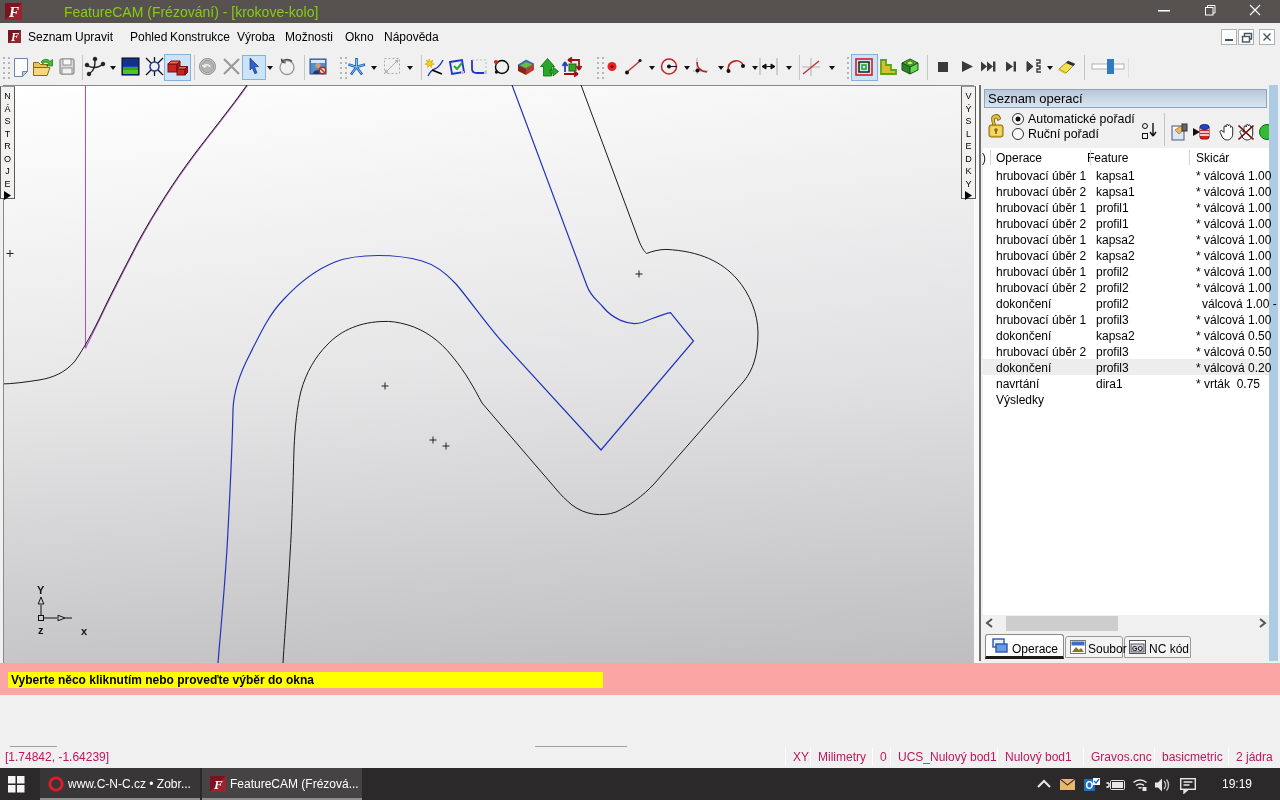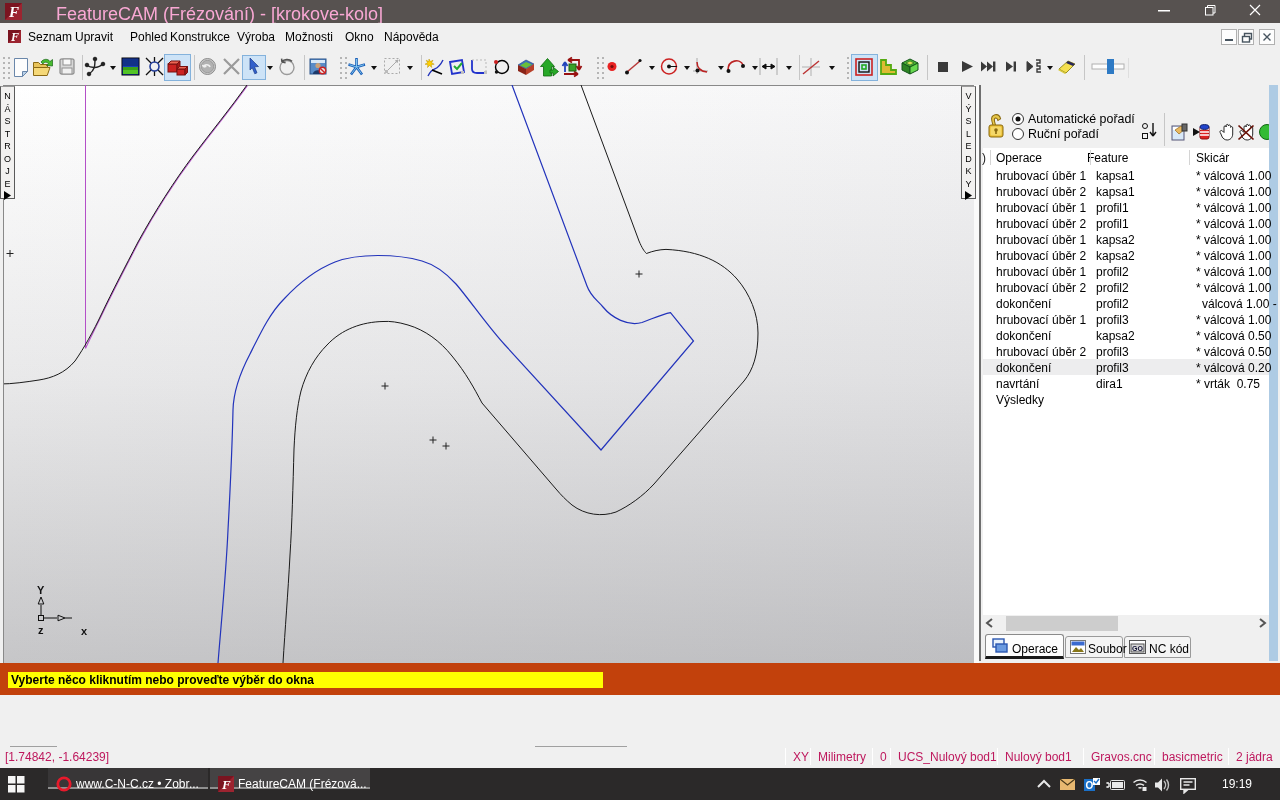--- a/index.html
+++ b/index.html
@@ -2,21 +2,21 @@
 <html><head>
 <meta charset="utf-8">
 <style>
   * { margin:0; padding:0; box-sizing:border-box; }
   html,body { width:1280px; height:800px; overflow:hidden; font-family:"Liberation Sans", sans-serif; }
   #app { position:relative; width:1280px; height:800px; background:#f0f0f0; }
   .abs { position:absolute; }
 
   
   #titlebar { left:0; top:0; width:1280px; height:23px; background:#575250; color:#fff; }
-  #titletext { position:absolute; left:56px; top:4px; font-size:18px; color:#f9a8d4; }
+  #titletext { position:absolute; left:64px; top:4px; font-size:14px; color:#84cc16; }
 
   
   #menubar { left:0; top:23px; width:1280px; height:27px; background:#f0f0f0; font-size:12px; color:#000; }
   .mitem { position:absolute; top:7px; }
 
   
   #toolbar { left:0; top:50px; width:1280px; height:35px; background:#f0f0f0; }
 
   
   #canvas { left:3px; top:85px; width:971px; height:578px; background:linear-gradient(#ffffff 0%, #e9e9ea 50%, #c6c6c8 100%), linear-gradient(90deg,#ffffff,#f5f5f6); background-blend-mode:multiply; border-top:1px solid #898989; border-left:1px solid #898989; }
@@ -24,30 +24,30 @@
   
   .sidetab { background:#f2f1f0; border:1px solid #5a5a5a; border-top:1px solid #9a9a9a; width:15px; font-size:9px; color:#000; text-align:center; line-height:12.5px; }
 
   
   #panel { left:979px; top:85px; width:301px; height:576px; background:#f0f0f0; border-left:2px solid #6f6f6f; }
   #panelhead { position:absolute; left:3px; top:4px; width:283px; height:19px; background:linear-gradient(#b7c8da,#d9e5f1); border:1px solid #8ea4b8; font-size:13px; color:#000; padding-left:3px; line-height:17px; }
   #bluestrip { position:absolute; left:288px; top:0px; width:9px; height:576px; background:#aecbe4; }
   .prow { position:absolute; font-size:12px; color:#000; white-space:nowrap; }
 
   
-  #msgrow { left:0; top:663px; width:1280px; height:32px; background:#c2410c; }
+  #msgrow { left:0; top:663px; width:1280px; height:32px; background:#fca5a5; }
   #yellowbar { position:absolute; left:8px; top:9px; width:595px; height:16px; background:#ffff00; font-size:12px; font-weight:bold; color:#000; line-height:16px; padding-left:3px; }
   #props { left:0; top:695px; width:1280px; height:52px; background:#f1f0ef; border-top:2px solid #a5a5a5; }
   #statusbar { left:0; top:746px; width:1280px; height:22px; background:#f0f0f0; font-size:12px; color:#be185d; }
   .stat { position:absolute; top:4px; }
   .statsep { position:absolute; top:2px; width:1px; height:17px; background:#dcdcdc; border-right:1px solid #fff; }
 
   
   #taskbar { left:0; top:768px; width:1280px; height:32px; background:#2b2929; }
-  .tbtn { position:absolute; top:0; height:21px; background:#383637; border-bottom:2px solid #8f8f8f; color:#fff; font-size:12px;margin-left:8px; }
+  .tbtn { position:absolute; top:0; height:32px; background:#383637; border-bottom:2px solid #8f8f8f; color:#fff; font-size:12px; }
   .tbtn span { position:absolute; top:9px; }
 </style>
 </head>
 <body>
 <div id="app">
 
   <div class="abs" id="titlebar">
     <svg class="abs" style="left:5px;top:3px" width="17" height="17">
       <rect width="17" height="17" fill="#7a1420"></rect>
       <path d="M0,17 L17,0 L17,17 Z" fill="#9c2430"></path>
@@ -401,20 +401,21 @@
 
   <div class="abs sidetab" style="left:961px;top:86px;height:113px">
     <div style="margin-top:3px">V<br>Ý<br>S<br>L<br>E<br>D<br>K<br>Y</div>
     <svg width="9" height="9" style="margin-top:1px">
         <path d="M1,0 L8,4.5 L1,9 Z" fill="#000"></path>
       </svg>
   </div>
 
   <div class="abs" id="panel">
     <div id="bluestrip"></div>
+    <div id="panelhead">Seznam operací</div>
     <svg class="abs" style="left:0;top:23px" width="288" height="45" id="panelctl">
 
       <g transform="translate(7,5)">
         <path d="M4,12 V7 c0,-7 9,-7 9,0 l-3,1 c0,-4 -3.5,-4 -3.5,0 v4 z" fill="#e8c84a" stroke="#8a6a10" transform="rotate(-14 8 8)"></path>
         <rect x="1" y="12" width="14" height="12" rx="2" fill="#e8bb2e" stroke="#8a6a10"></rect>
         <rect x="2.5" y="13.5" width="11" height="9" rx="1.5" fill="#f5d868" stroke="none"></rect>
         <circle cx="8" cy="17" r="1.8" fill="#8a6a10"></circle>
         <rect x="7.2" y="17" width="1.6" height="4" fill="#8a6a10"></rect>
       </g>
 

